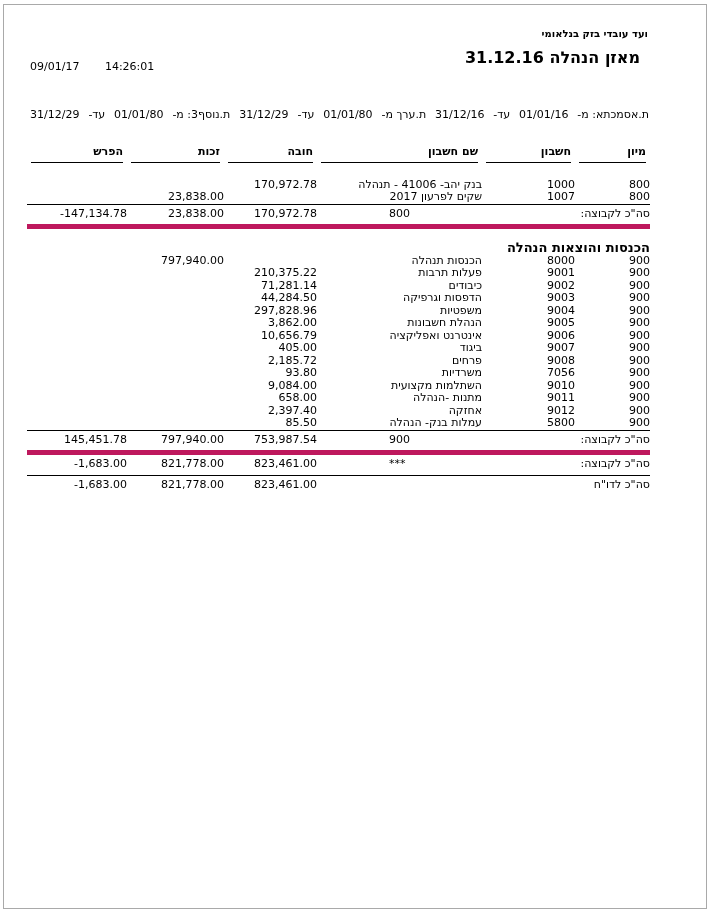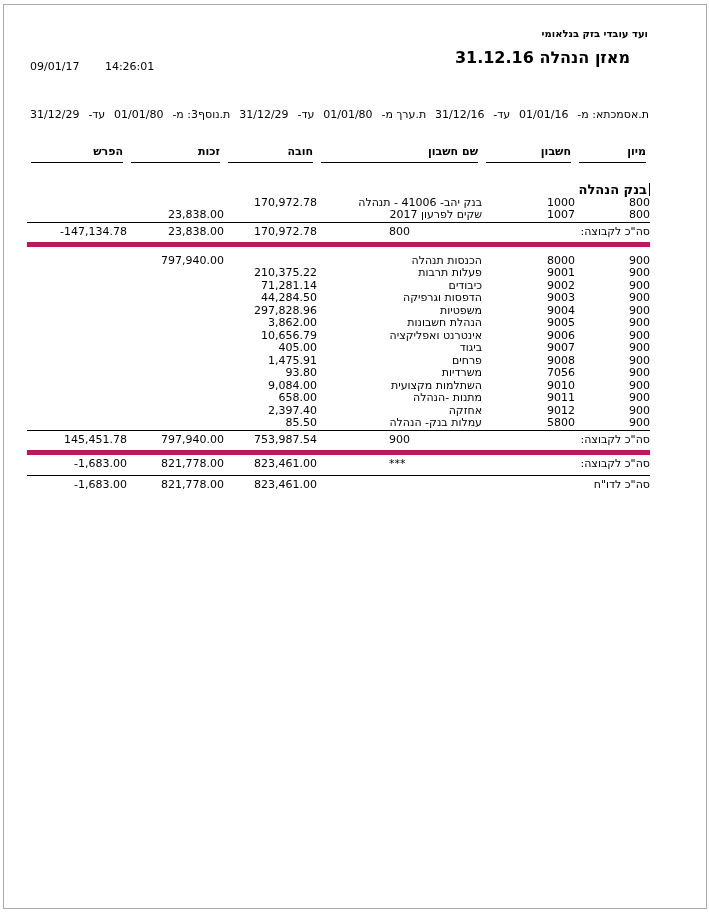--- a/index.html
+++ b/index.html
@@ -6,21 +6,21 @@
   html, body { margin: 0; padding: 0; background: #fff; }
   body {
     width: 709px; height: 912px; position: relative; overflow: hidden;
     font-family: "DejaVu Sans", "Liberation Sans", sans-serif;
     color: #000; direction: rtl;
   }
   .frame { position: absolute; left: 3px; top: 4px; right: 2px; bottom: 3px;
            border: 1px solid #a9a9a9; pointer-events: none; }
   .org-name { position: absolute; top: 28px; right: 61px;
               font-size: 10px; font-weight: bold; }
-  .report-title { position: absolute; top: 48px; right: 79px;
+  .report-title { position: absolute; top: 48px; right: 69px;
                   font-size: 16px; font-weight: bold; }
   .datetime { position: absolute; top: 60px; left: 30px; direction: ltr;
               font-size: 11px; }
   .datetime span { margin-right: 22px; }
   .filter-row { position: absolute; top: 108px; right: 60px; left: 30px;
                 display: flex; justify-content: space-between;
                 font-size: 11px; white-space: nowrap; }
   table.report { position: absolute; top: 130px; right: 59px;
                  width: 623px; border-collapse: collapse;
                  font-size: 11px; table-layout: fixed; }
@@ -97,23 +97,20 @@
         </th>
       <th>
           <div class="hl">זכות</div>
         </th>
       <th>
           <div class="hl">הפרש</div>
         </th>
     </tr>
   </thead>
   <tbody id="tbody">
-      <tr class="sec-title">
-        <td colspan="6"><span class="caret"></span><span>בנק הנהלה</span></td>
-      </tr>
       <tr>
         <td>800</td>
         <td>1000</td>
         <td>בנק יהב- 41006 - תנהלה</td>
         <td><span class="num">170,972.78</span></td>
         <td></td>
         <td></td>
       </tr>
       <tr>
         <td>800</td>
@@ -126,20 +123,23 @@
       <tr class="tr-total">
         <td class="t-label" colspan="2">סה"כ לקבוצה:</td>
         <td class="group-code">800</td>
         <td><span class="num">170,972.78</span></td>
         <td><span class="num">23,838.00</span></td>
         <td><span class="num">-147,134.78</span></td>
       </tr>
       <tr class="tr-gap">
         <td colspan="6"></td>
       </tr>
+      <tr class="sec-title">
+        <td colspan="6"><span>הכנסות והוצאות הנהלה</span></td>
+      </tr>
       <tr>
         <td>900</td>
         <td>8000</td>
         <td>הכנסות תנהלה</td>
         <td></td>
         <td><span class="num">797,940.00</span></td>
         <td></td>
       </tr>
       <tr>
         <td>900</td>
@@ -194,21 +194,21 @@
         <td>9007</td>
         <td>ביגוד</td>
         <td><span class="num">405.00</span></td>
         <td></td>
         <td></td>
       </tr>
       <tr>
         <td>900</td>
         <td>9008</td>
         <td>פרחים</td>
-        <td><span class="num">1,475.91</span></td>
+        <td><span class="num">2,185.72</span></td>
         <td></td>
         <td></td>
       </tr>
       <tr>
         <td>900</td>
         <td>7056</td>
         <td>משרדיות</td>
         <td><span class="num">93.80</span></td>
         <td></td>
         <td></td>

